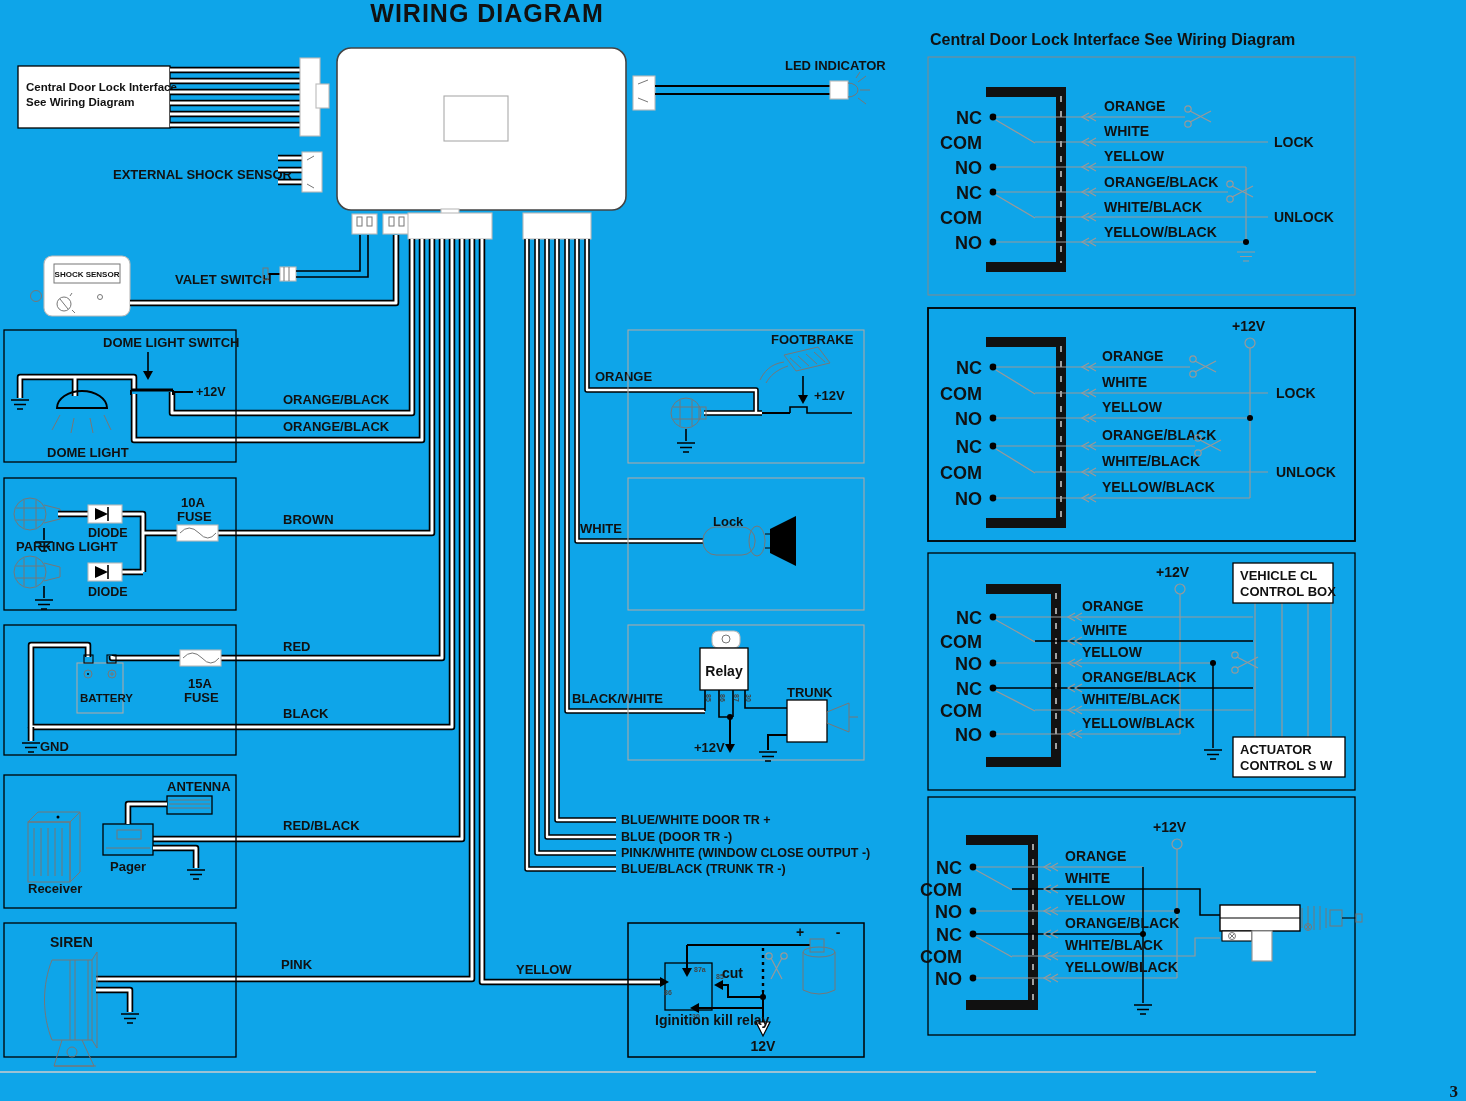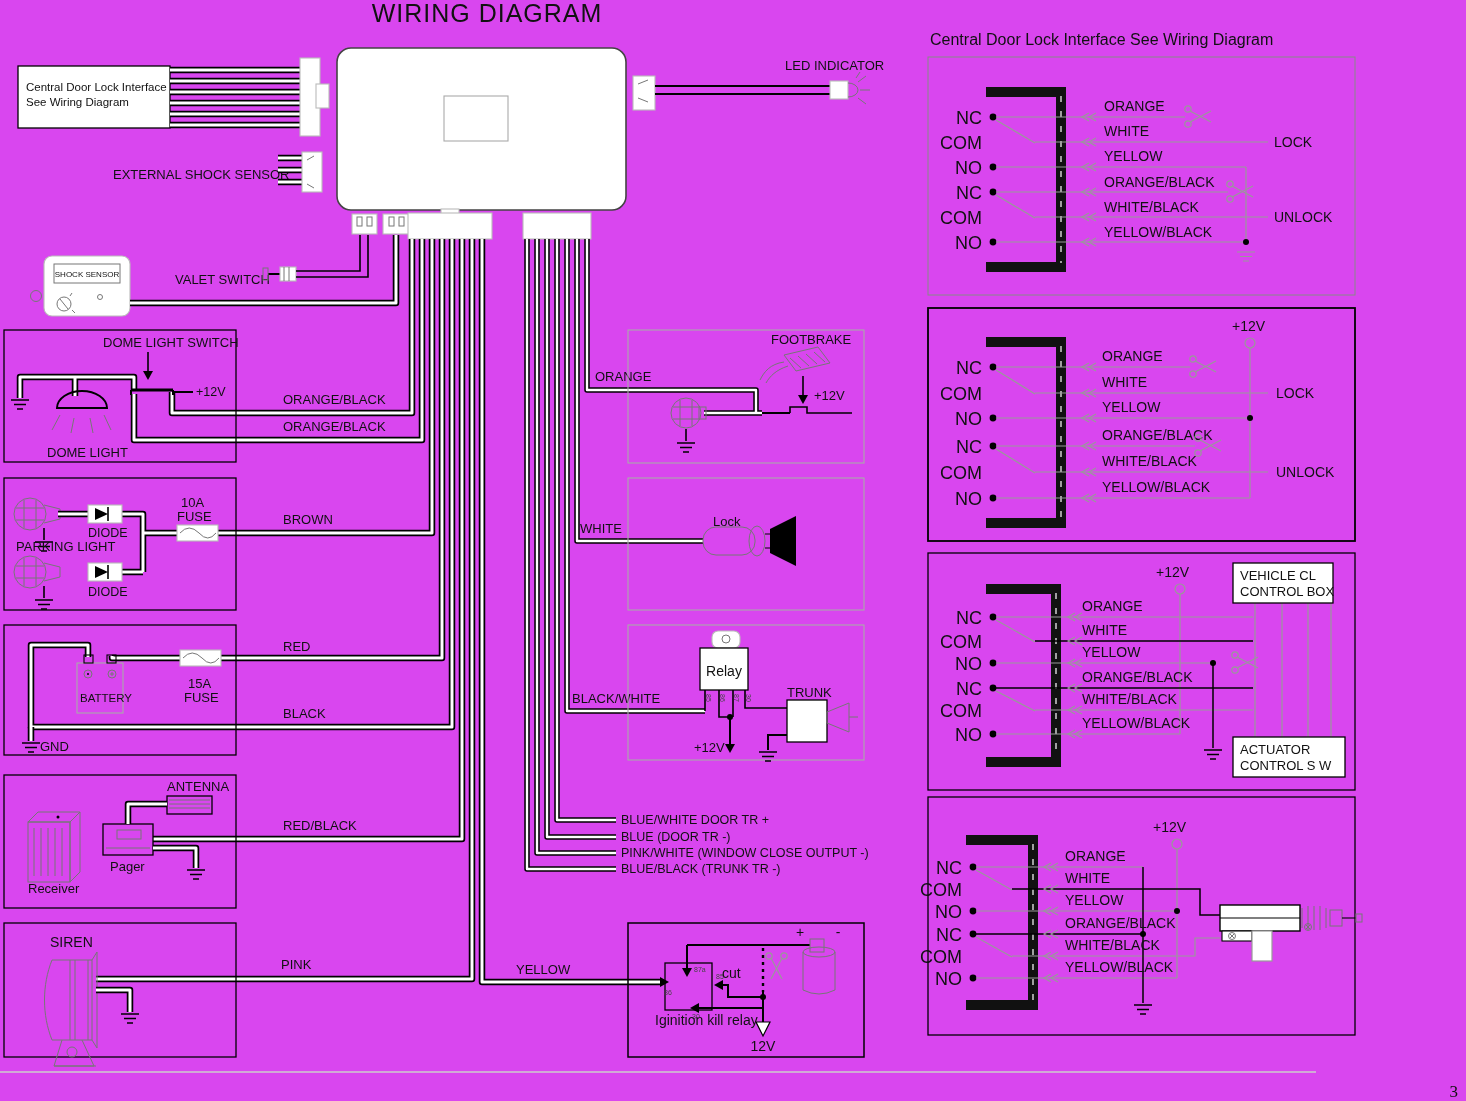--- a/index.html
+++ b/index.html
@@ -1,16 +1,16 @@
 <!DOCTYPE html>
 <html><head>
 <meta charset="utf-8">
 <style>
   html,body{margin:0;padding:0;background:#fff;}
-  .page{position:relative;width:1466px;height:1101px;background:#d946ef;overflow:hidden;}
+  .page{position:relative;width:1466px;height:1101px;background:#0ea5e9;overflow:hidden;font-weight:bold;}
   svg{display:block;}
   text{font-family:"Liberation Sans","DejaVu Sans",sans-serif;fill:#111;}
   .t26{font-size:25px;letter-spacing:1px;}
   .t16{font-size:16px;}
   .t18{font-size:18px;}
   .t14{font-size:14px;}
   .t13{font-size:13px;}
   .t12{font-size:12.5px;}
   .t11{font-size:11.5px;}
   .t8{font-size:8px;}

